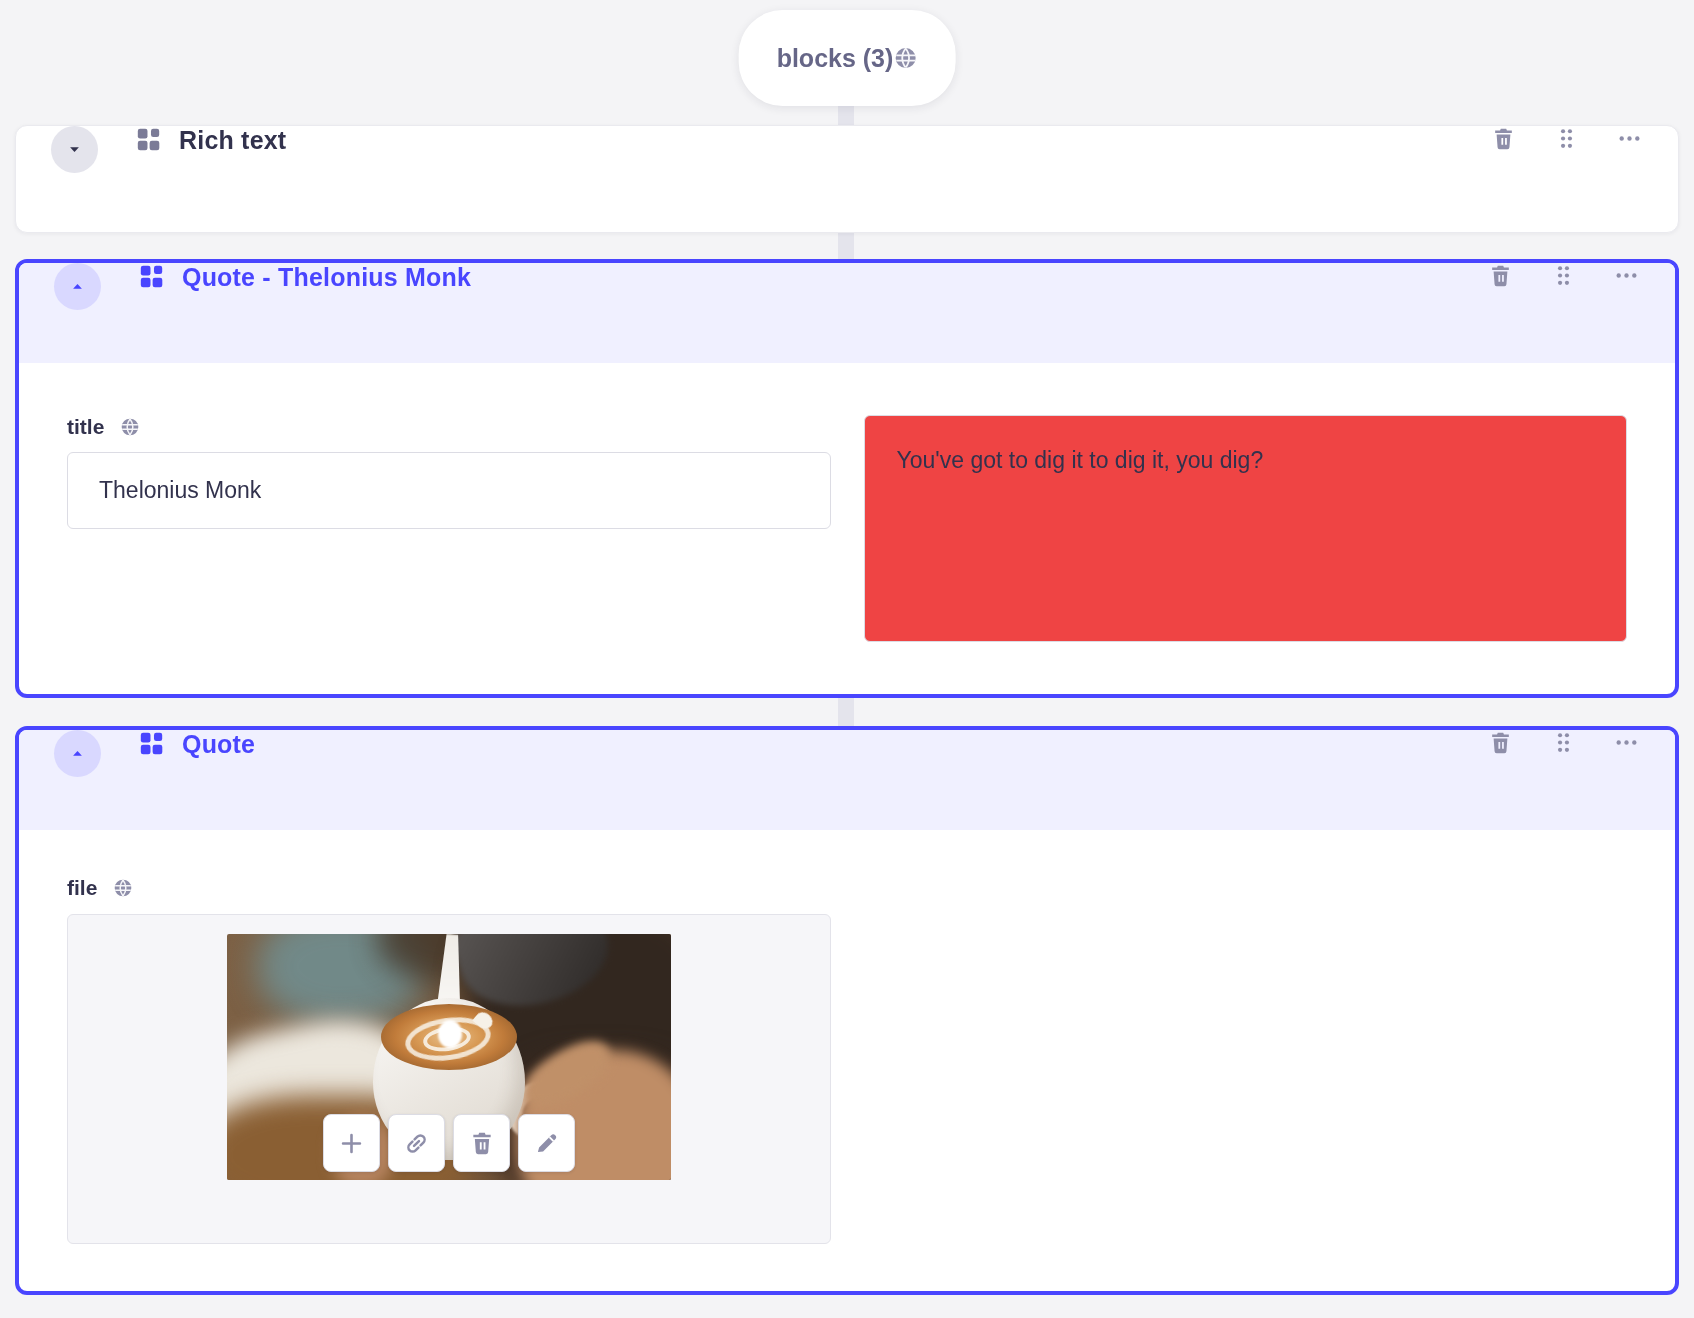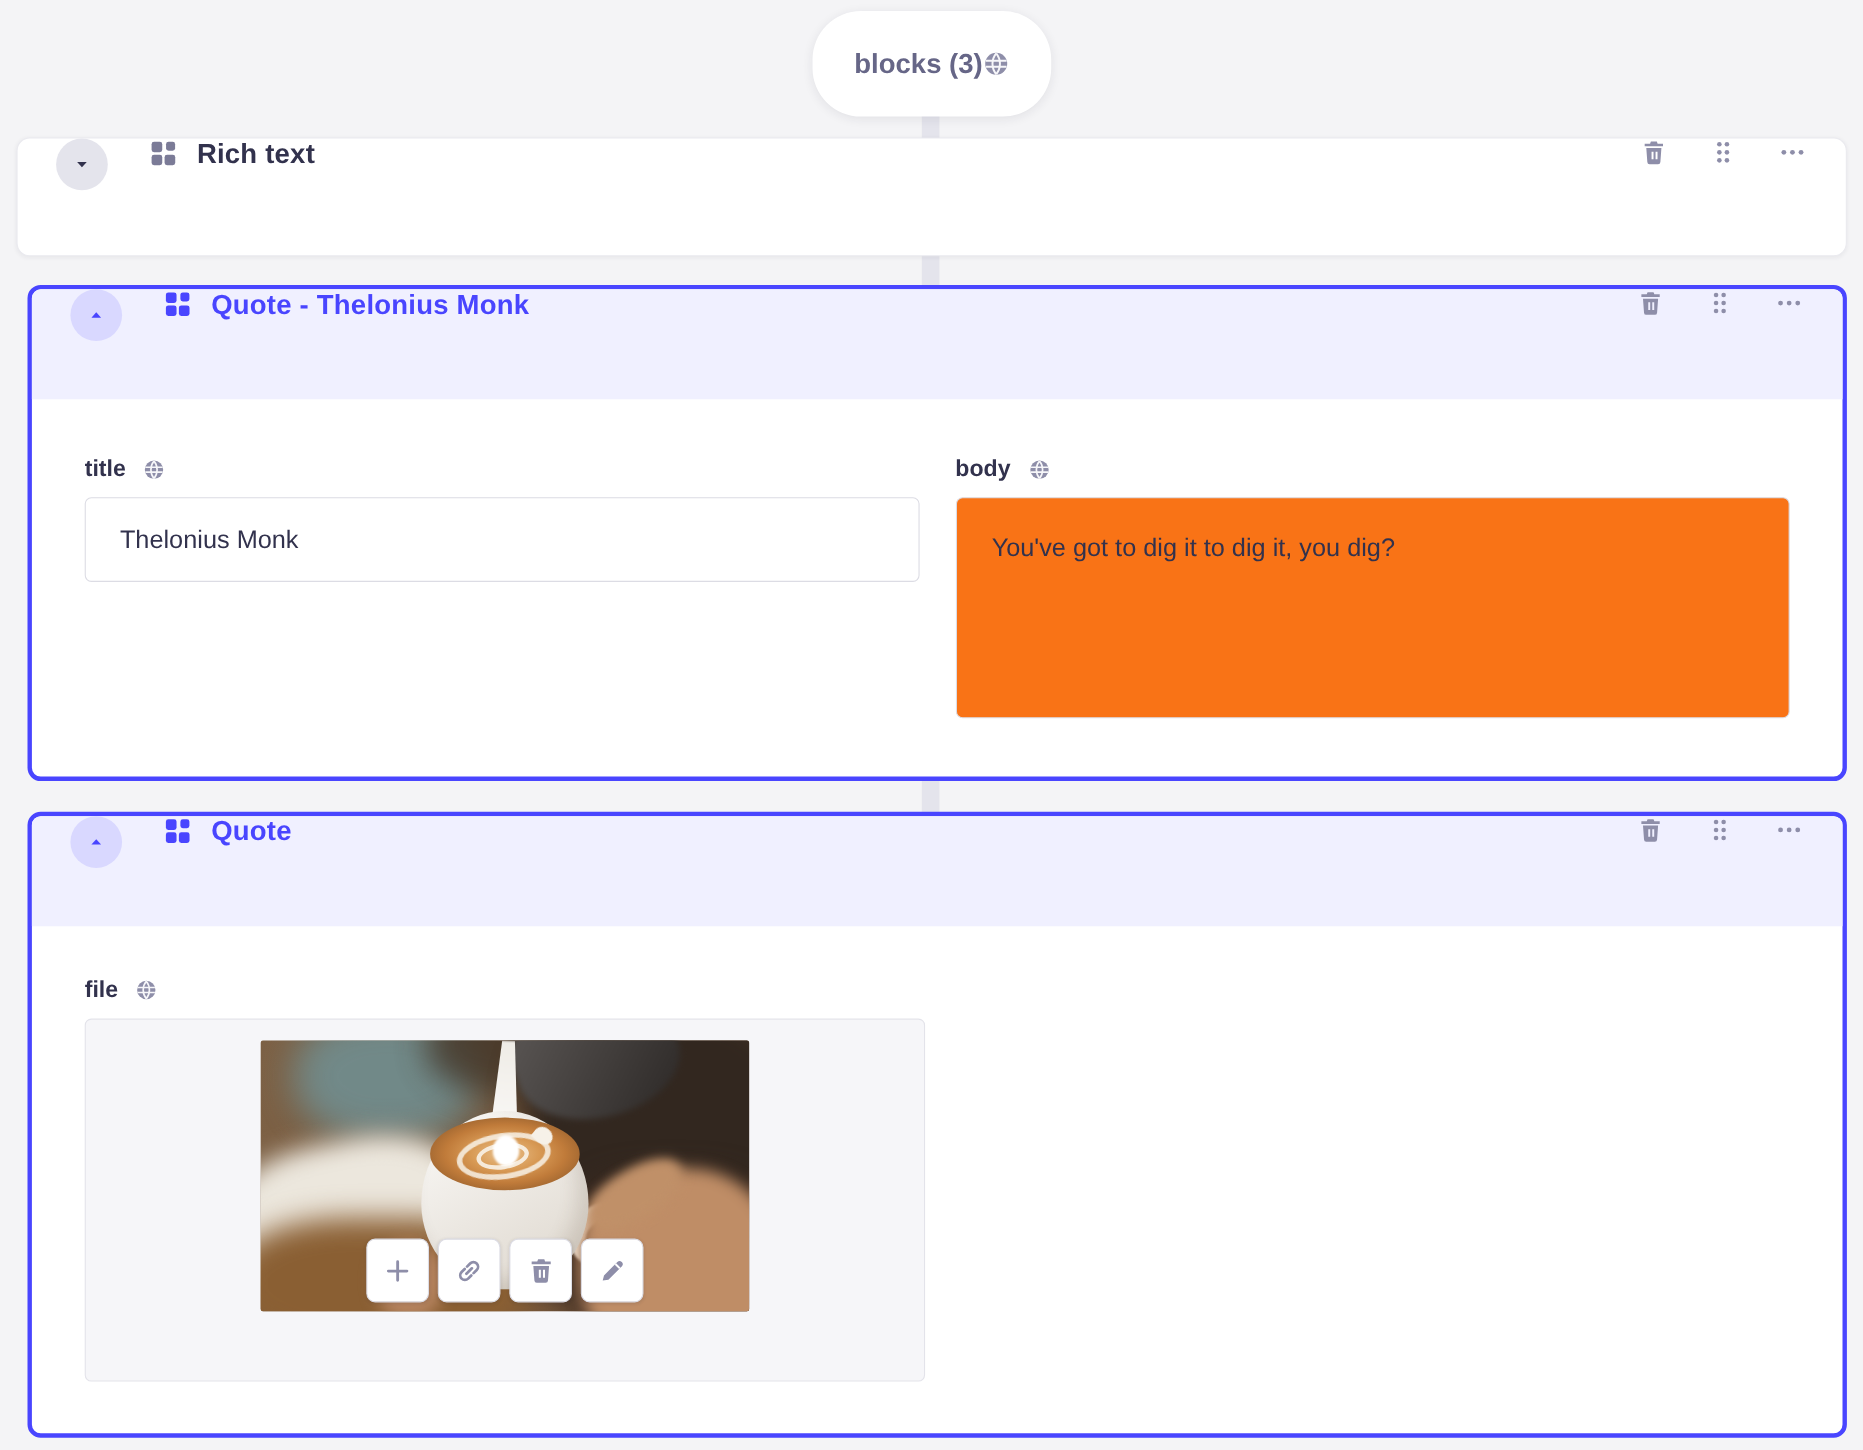--- a/index.html
+++ b/index.html
@@ -24,21 +24,21 @@
     display:flex; align-items:center; z-index:3;
   }
   .pill-label { font-size:25px; font-weight:600; color:#666687; }
   .pill .globe { color:#8e8ea9; }
 
   .blocks-wrap { position:absolute; left:15px; top:125px; width:1664px; z-index:2; }
 
   .block { border-radius:12px; background:#fff; }
   .block.collapsed { border:1px solid #eaeaef; height:108px; box-shadow:0 1px 4px rgba(33,33,52,.06); }
   .block.expanded { border:4px solid #4945ff; }
-  .block + .block { margin-top:26px;margin-left:10px; }
+  .block + .block { margin-top:26px; }
   .block:last-child { margin-top:28px; }
 
   .block-header { height:106px; display:flex; align-items:flex-start; padding:0 30px 0 35px; border-radius:8px 8px 0 0; }
   .block.expanded .block-header { height:100px; background:#f0f0ff; }
 
   .toggle-btn {
     width:47px; height:47px; border-radius:50%; border:none; cursor:pointer;
     display:flex; align-items:center; justify-content:center; flex:0 0 auto;
   }
   .block.collapsed .toggle-btn { background:#e4e4ec; color:#32324d; }
@@ -59,21 +59,21 @@
   .two-col { display:grid; grid-template-columns:1fr 1fr; gap:33px; }
 
   .field-label { display:flex; align-items:center; gap:16px; font-size:21px; font-weight:700; color:#32324d; margin-bottom:13px; }
   .field-label .globe { color:#8e8ea9; }
 
   .text-input {
     width:100%; height:77px; background:#fff; border:1px solid #dcdce4; border-radius:6px;
     padding:0 31px; font-size:23px; color:#32324d; font-family:inherit; outline:none;
   }
   .textarea {
-    width:100%; height:201px; background:#f97316; border:1px solid #dcdce4; border-radius:6px;
+    width:100%; height:227px; background:#ef4444; border:1px solid #dcdce4; border-radius:6px;
     padding:28px 32px; font-size:23px; line-height:1.4; color:#32324d; font-family:inherit;
     resize:none; outline:none;
   }
 
   .media-content { padding:46px 48px 47px; }
   .media-box {
     width:764px; height:330px; margin-top:14px;
     background:#f6f6f9; border:1px solid #e3e3ea; border-radius:6px;
     padding-top:19px;
   }
@@ -267,28 +267,20 @@
           <span>title</span>
           <span class="globe">
               <svg width="20" height="20">
                 <use href="#i-globe"></use>
               </svg>
             </span>
         </div>
         <input class="text-input" type="text" value="Thelonius Monk" style="">
       </div>
       <div class="field">
-        <div class="field-label">
-          <span>body</span>
-          <span class="globe">
-              <svg width="20" height="20">
-                <use href="#i-globe"></use>
-              </svg>
-            </span>
-        </div>
         <textarea class="textarea" style="">You've got to dig it to dig it, you dig?</textarea>
       </div>
     </div>
   </section>
 
   <section class="block expanded">
     <div class="block-header">
       <button class="toggle-btn">
         <span>
             <svg width="17" height="17">

